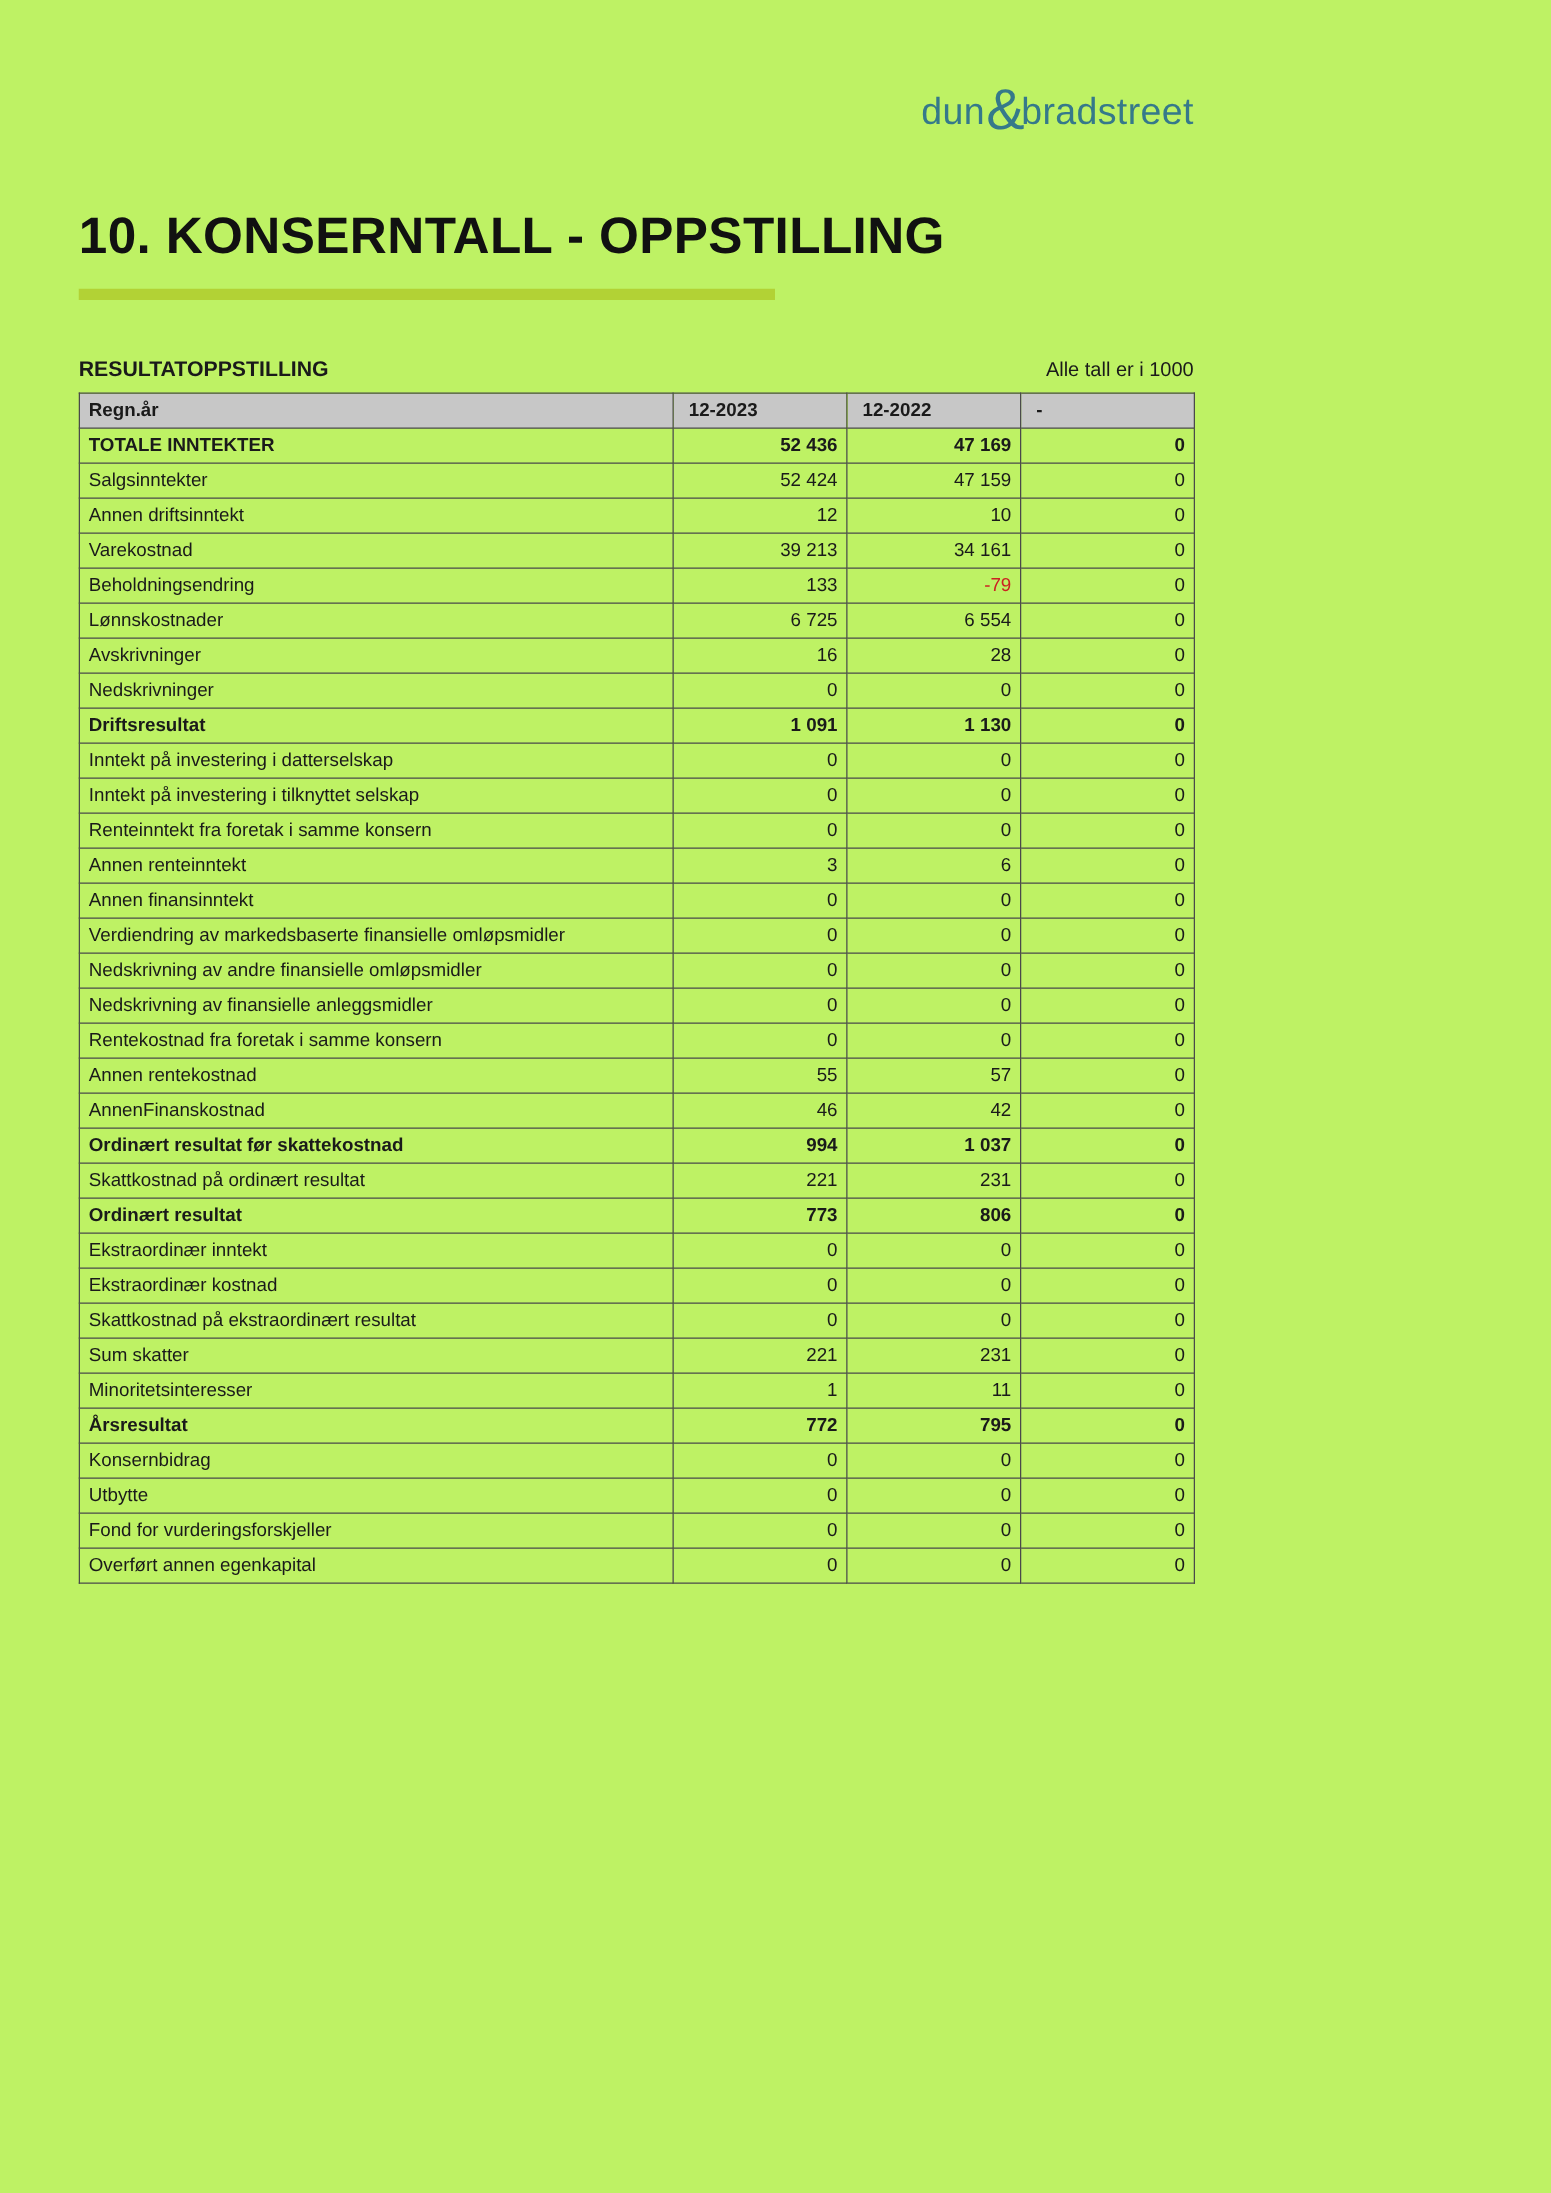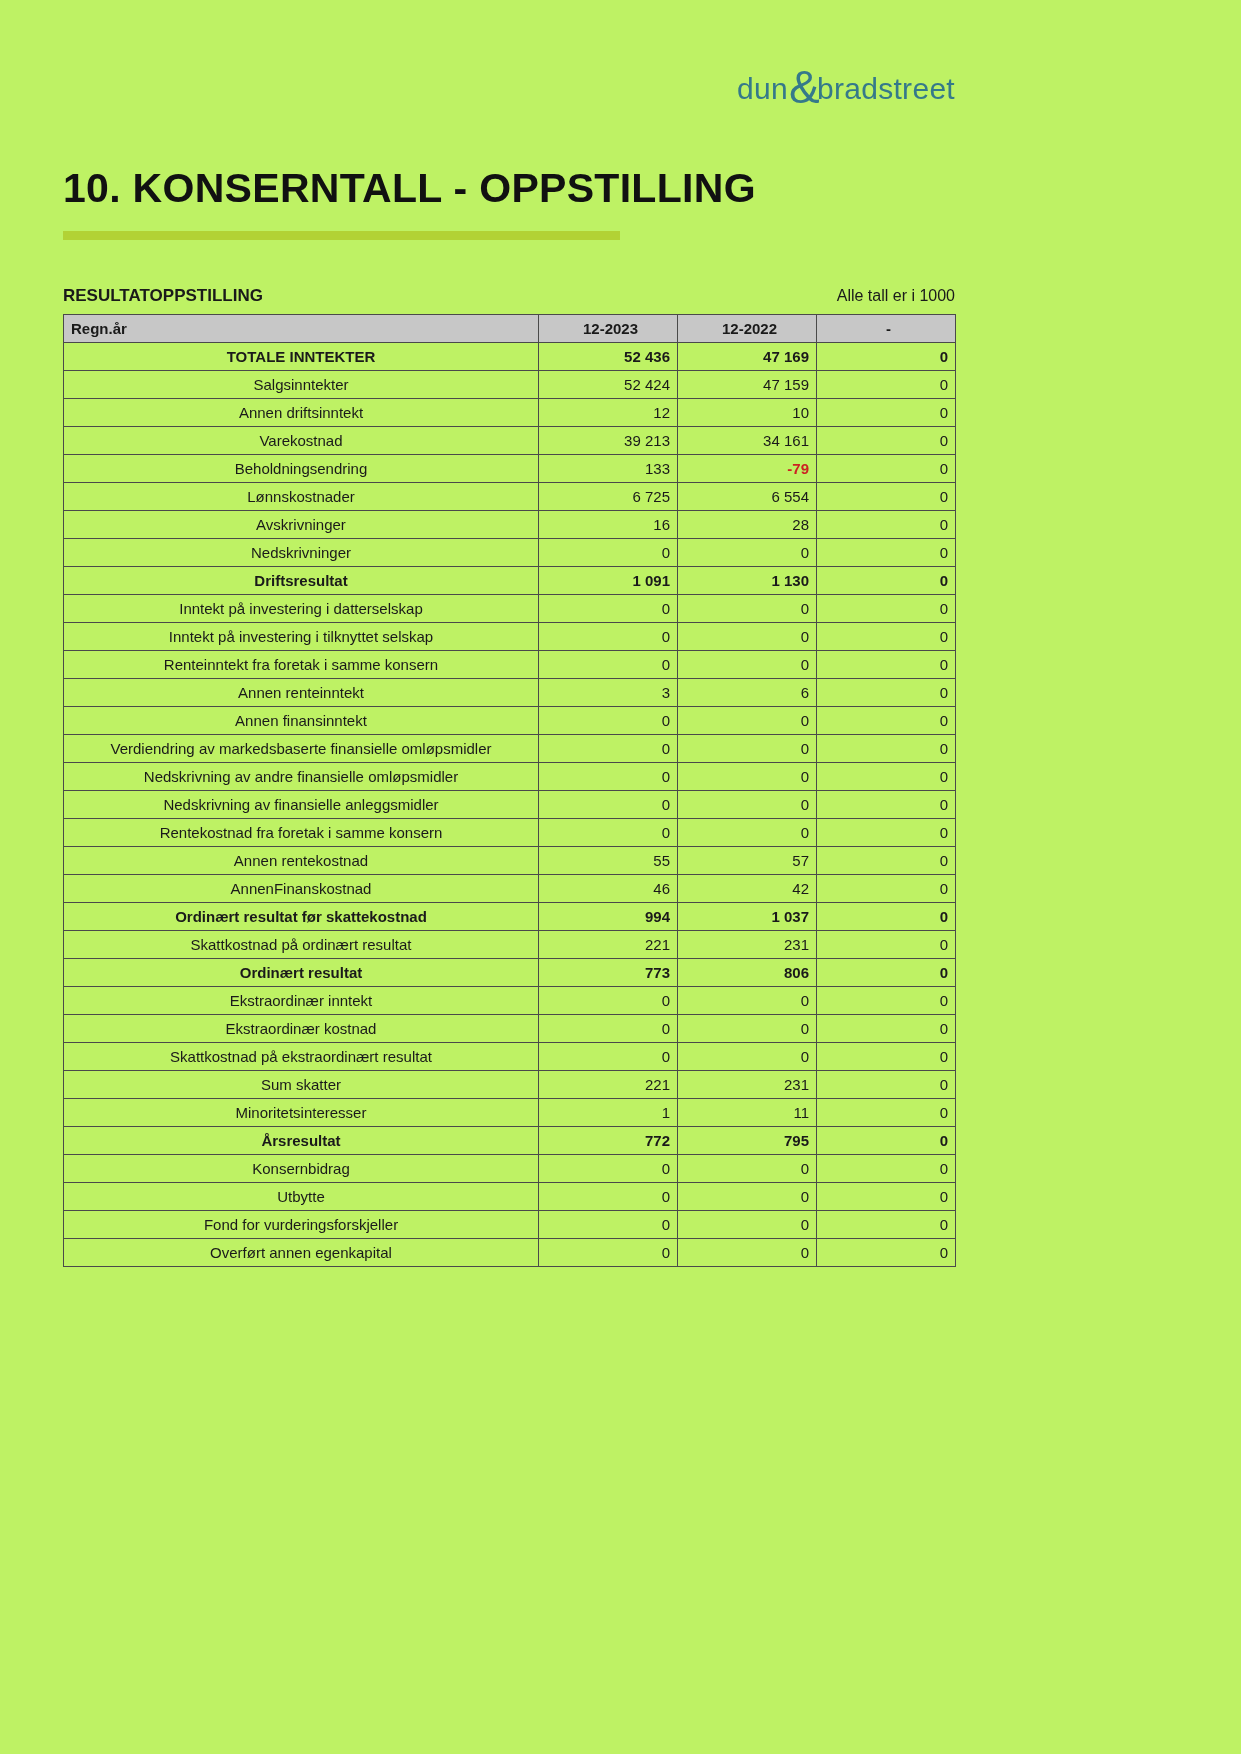--- a/index.html
+++ b/index.html
@@ -85,25 +85,25 @@
     height: 19px;
     line-height: 19px;
     white-space: nowrap;
     overflow: hidden;
   }
   thead th {
     background: #c7c7c7;
     font-weight: bold;
     text-align: left;
   }
-  thead th.c-num { text-align: center; padding-left: 12px; }
-  td.c-label { text-align: center; }
+  thead th.c-num { text-align: left; padding-left: 12px; }
+  td.c-label { text-align: left; }
   td.c-num { text-align: right; }
   tr.bold td { font-weight: bold; }
-  td.neg { color: #cc2222; font-weight: bold; }
+  td.neg { color: #cc2222; }
 
   
   .footer {
     position: absolute;
     top: 1500px;
     left: 63px;
     width: 892px;
     text-align: right;
     font-size: 16px;
     color: #1a1a1a;

